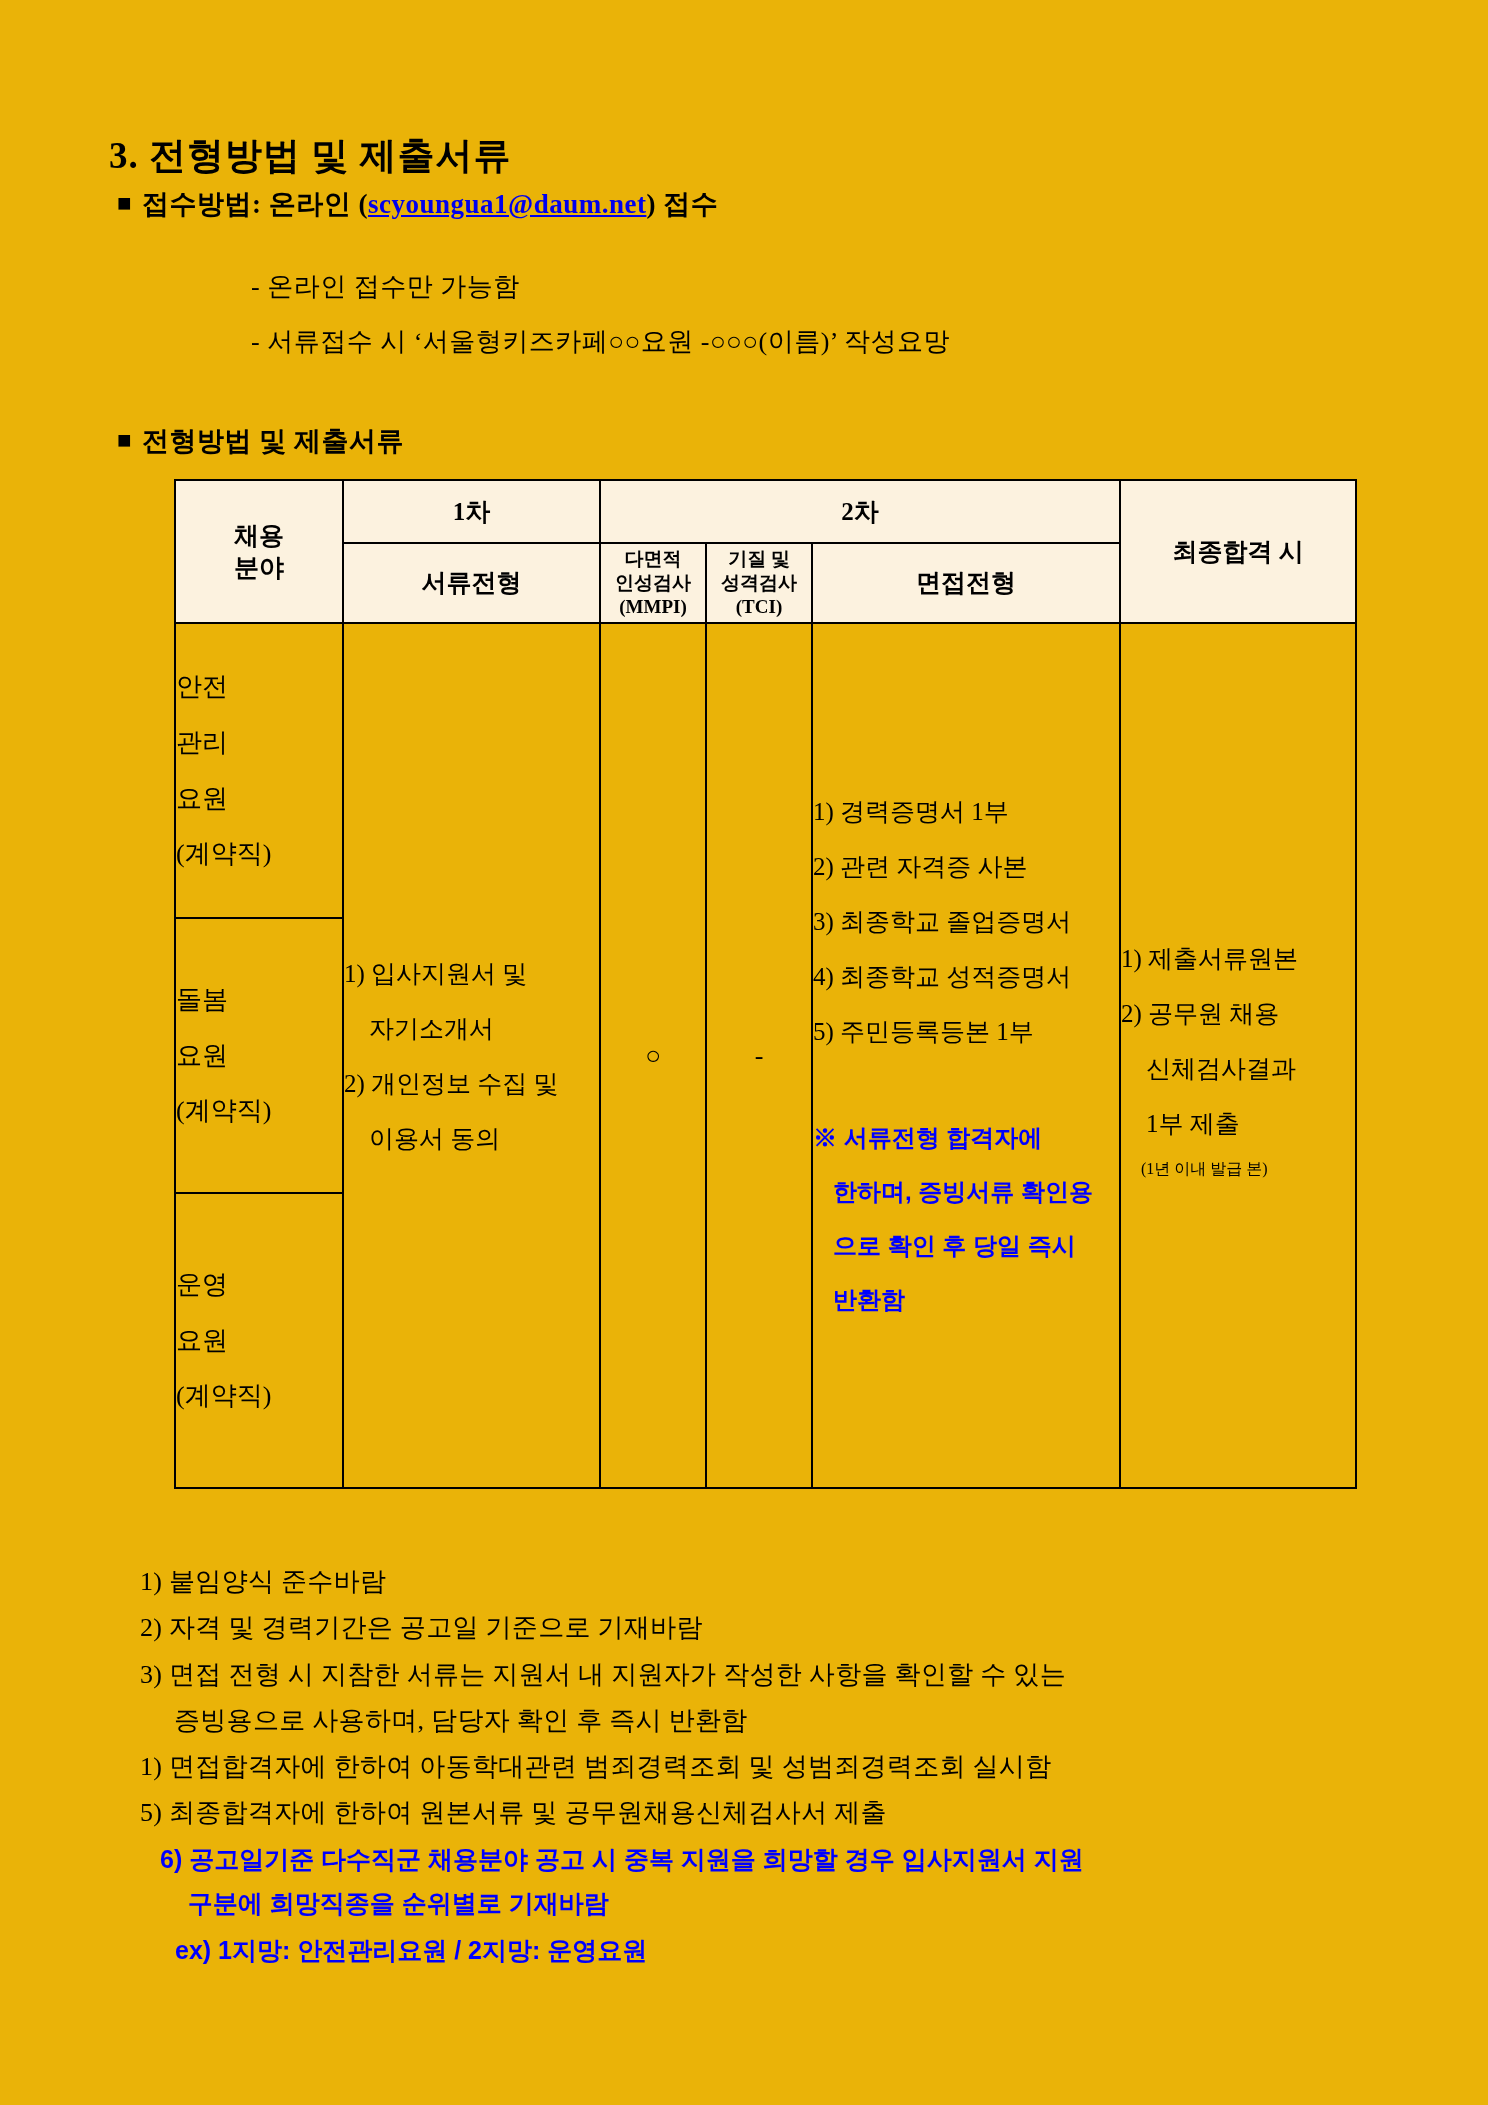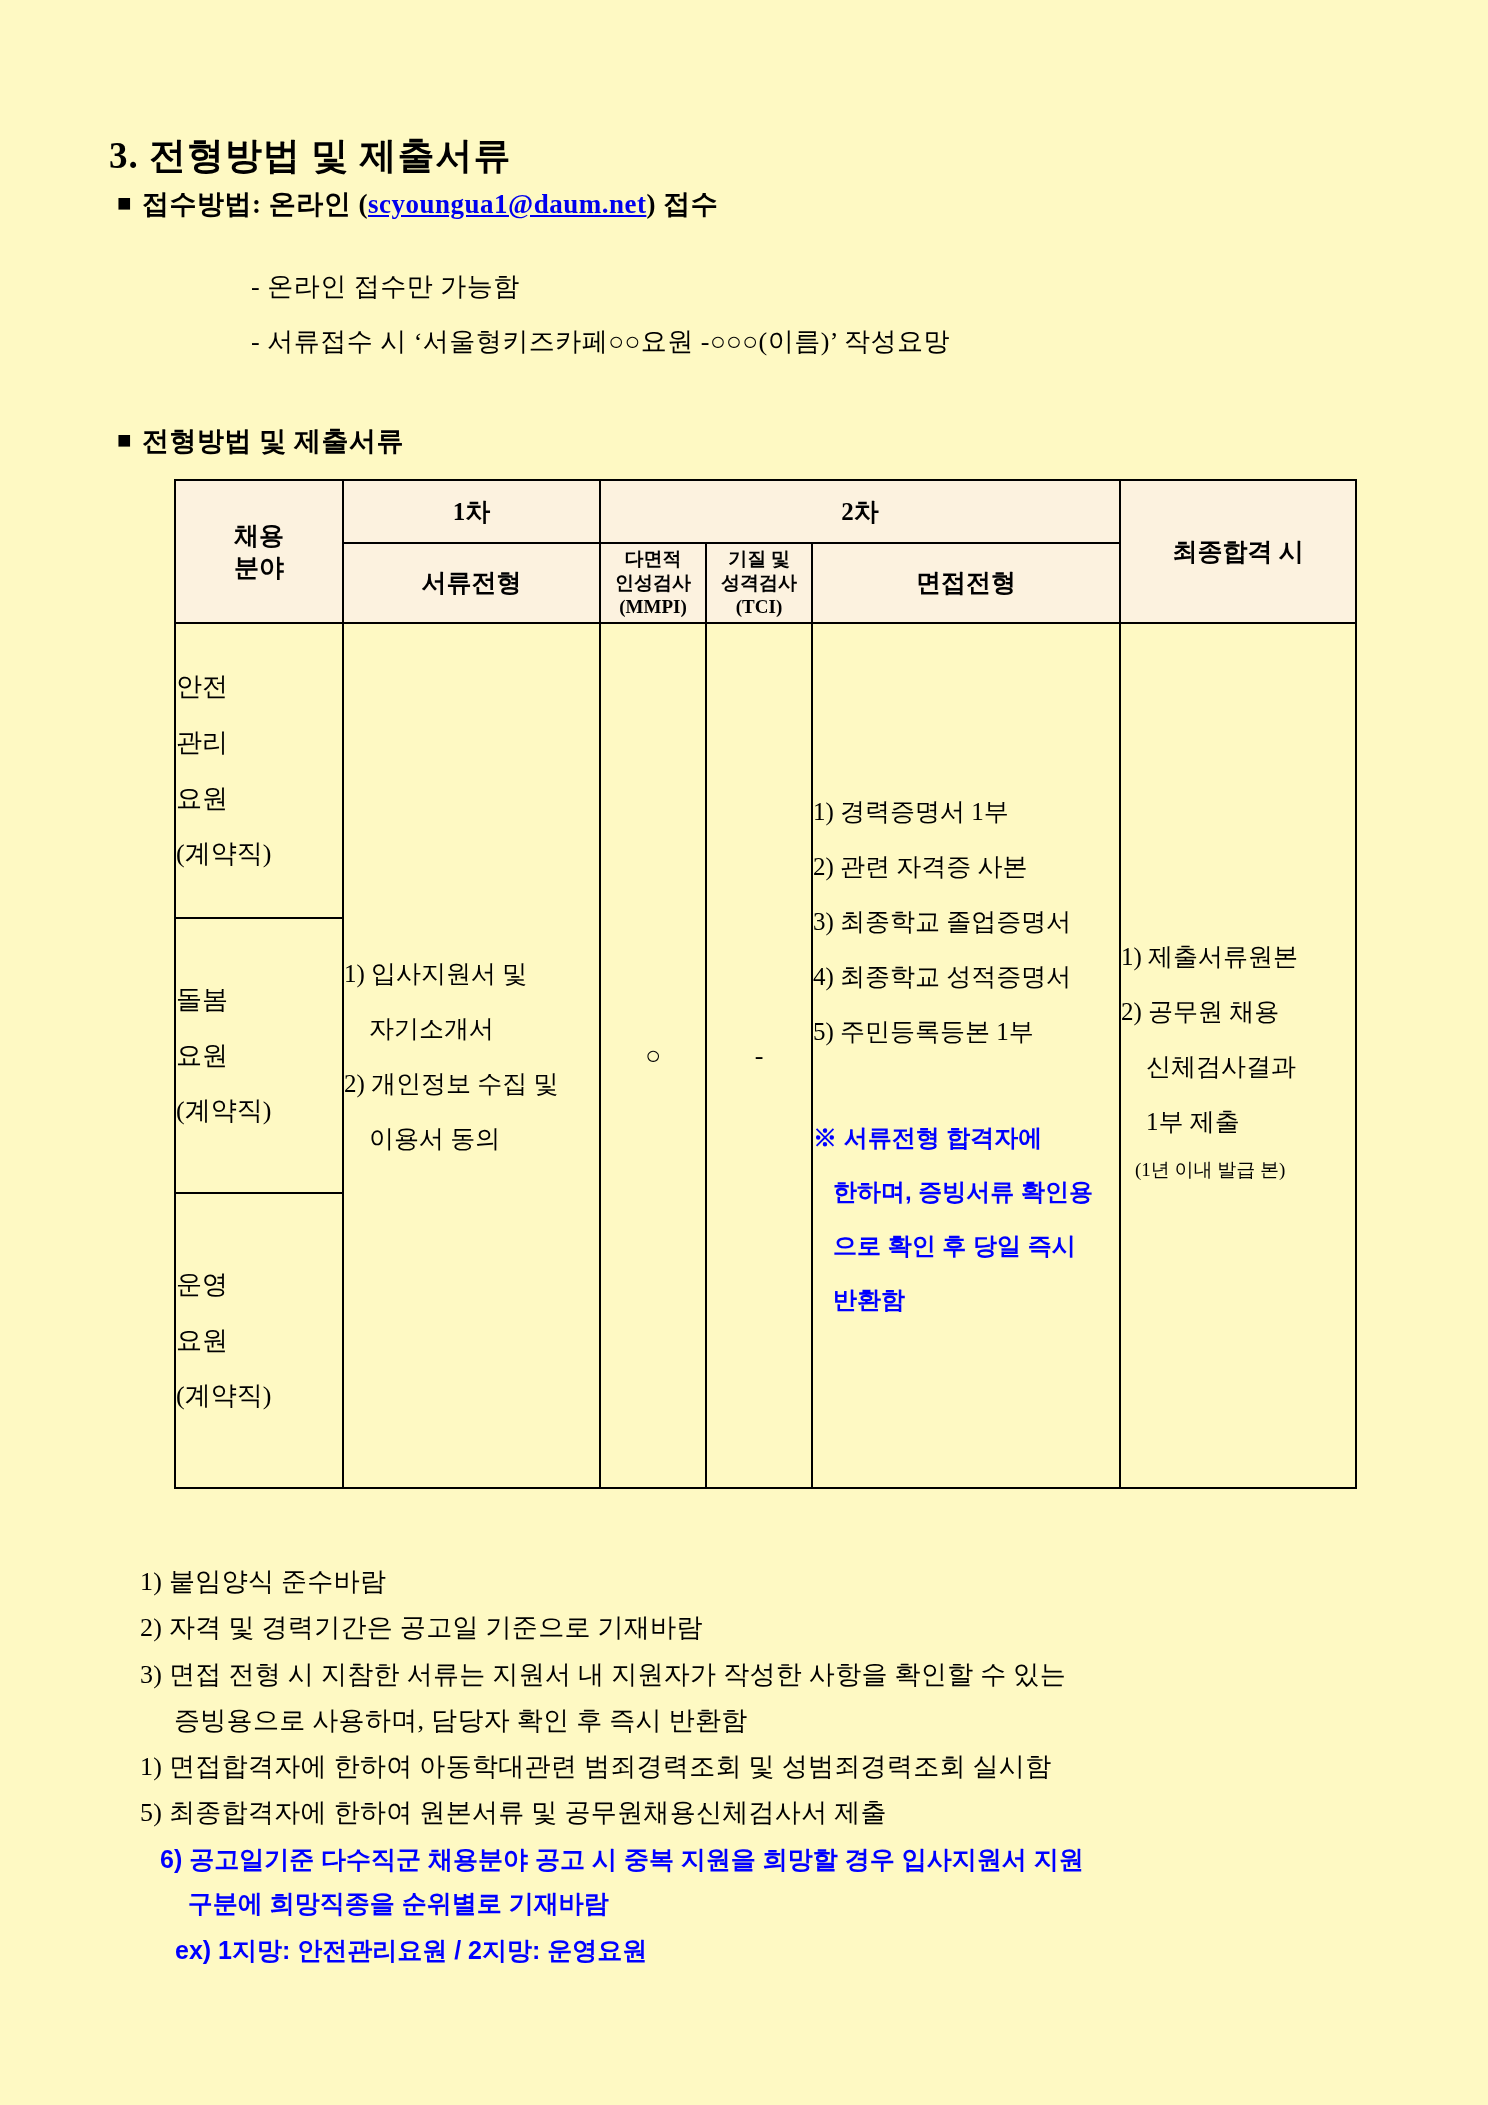--- a/index.html
+++ b/index.html
@@ -5,21 +5,21 @@
   :root{
     --link-blue:#0000EE;
     --note-blue:#0000FF;
     --table-header-bg:#FCF2DF;
     --border-black:#000000;
   }
   html,body{margin:0;padding:0;background:#e8e8e8;}
   .page{
     position:relative;
     width:1488px;height:2105px;
-    background:#fef9c3;
+    background:#eab308;
     margin:0 auto;
     font-family:"Liberation Serif", serif;
     color:#000;
     overflow:hidden;
   }
   .abs{position:absolute;}
   .pre{white-space:pre-wrap;}
   .doc-title{
     left:109px;top:131px;
     font-size:37px;font-weight:bold;letter-spacing:1px;
@@ -73,21 +73,21 @@
   td.intcell .bluenote{
     margin-top:52px;
     color:var(--note-blue);
     font-family:"Liberation Sans", sans-serif;
     font-weight:600;
     font-size:24px;
     line-height:2.25;
   }
   td.fincell{padding-left:12px;border-radius:9px;}
   td.fincell .docs{line-height:2.2;font-size:25px;}
-  td.fincell .finnote{font-size:19px;padding-left:14px;margin-top:8px;}
+  td.fincell .finnote{font-size:16px;padding-left:20px;margin-top:8px;}
   
   .notices{left:113px;top:1545px;font-size:26px;width:1290px;}
   .notices .section-head{font-size:27px;font-weight:bold;letter-spacing:0.5px;}
   .notice-item{
     margin-left:27px;
     line-height:1.78;
     letter-spacing:0.3px;
   }
   .notice-item.first{margin-top:14px;}
   .notice-blue{

